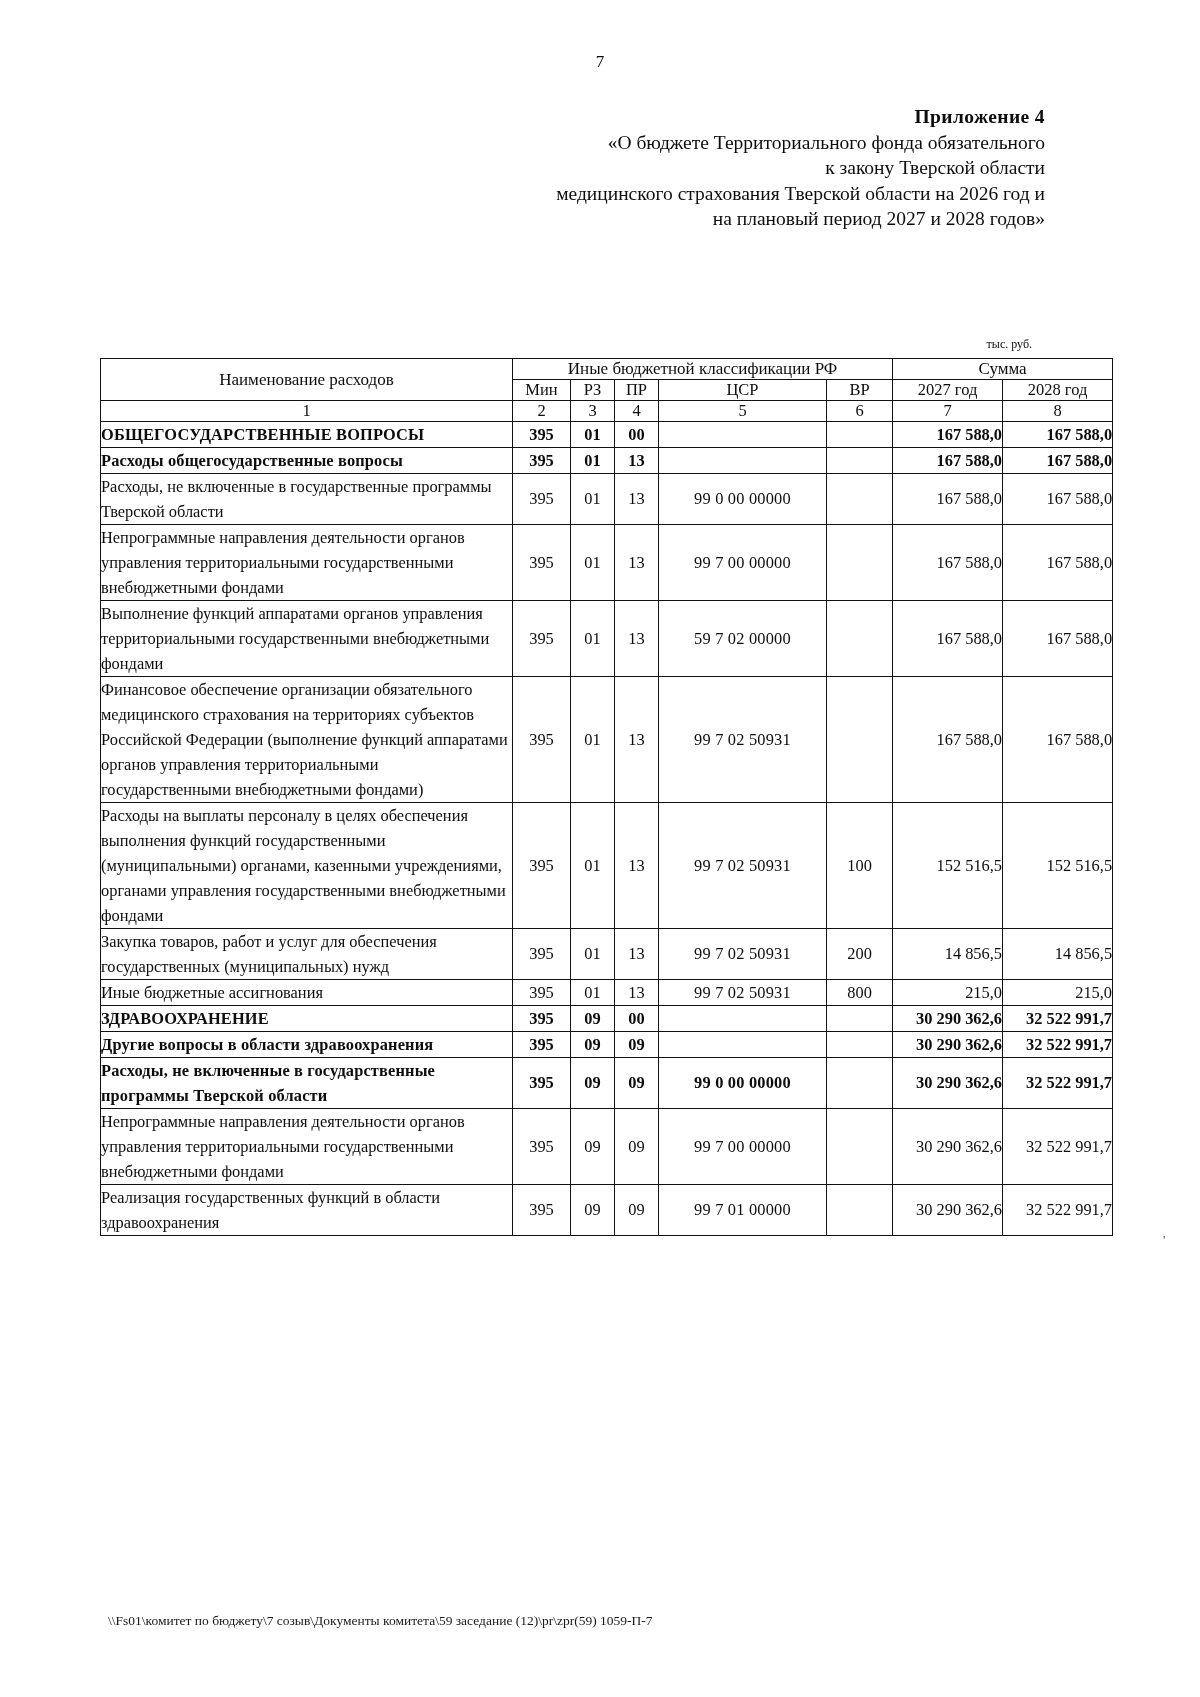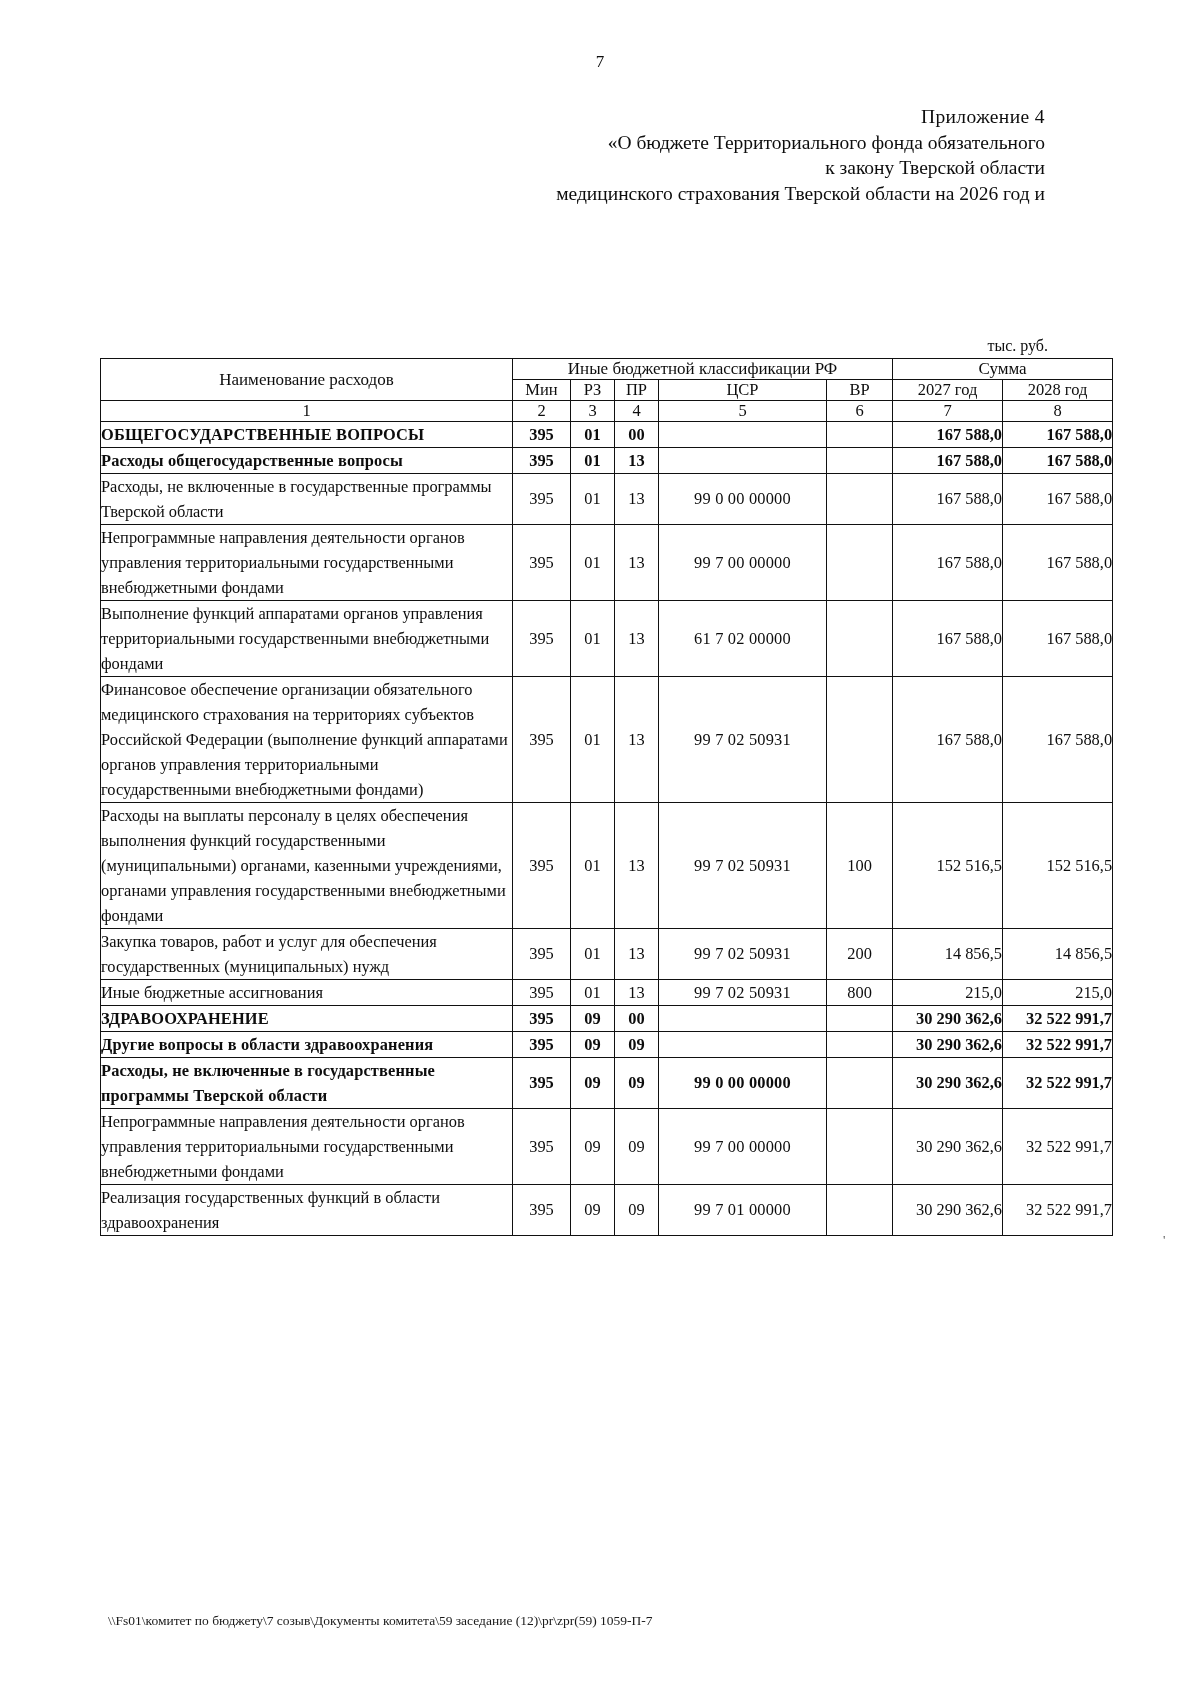--- a/index.html
+++ b/index.html
@@ -33,40 +33,40 @@
   .appendix-block {
     position: absolute;
     top: 104px;
     right: 155px;
     width: 640px;
     text-align: right;
     font-size: 19.5px;
     line-height: 25.5px;
   }
   .appendix-title {
-    font-weight: normal;
+    font-weight: bold;
     letter-spacing: 0.4px;
   }
   
   .doc-title {
     position: absolute;
     top: 252px;
     left: 100px;
     width: 1000px;
     text-align: center;
     font-weight: bold;
     font-size: 20.5px;
     line-height: 30px;
   }
   
   .units {
     position: absolute;
     top: 337px;
-    right: 152px;
-    font-size: 16px;
+    right: 168px;
+    font-size: 12px;
   }
   
   .tbl-wrap {
     position: absolute;
     top: 358px;
     left: 100px;
     width: 952px;
   }
   table.budget {
     border-collapse: collapse;
@@ -155,20 +155,21 @@
 
 <div class="page">
 
   <div class="page-number">7</div>
 
   <div class="appendix-block">
     <div class="appendix-title">Приложение  4</div>
     <div>«О бюджете Территориального фонда обязательного</div>
     <div>к  закону Тверской области</div>
     <div>медицинского страхования Тверской области на 2026 год и</div>
+    <div>на плановый период 2027 и 2028 годов»</div>
   </div>
 
 
   <div class="units">тыс. руб.</div>
 
   <div class="tbl-wrap">
     <table class="budget">
       <colgroup>
         <col class="w-name">
           <col class="w-min">
@@ -244,21 +245,21 @@
             <td class="c-csr">99 7 00 00000</td>
             <td class="c-code"></td>
             <td class="c-sum">167 588,0</td>
             <td class="c-sum">167 588,0</td>
           </tr>
           <tr>
             <td class="c-name">Выполнение функций аппаратами органов управления территориальными государственными внебюджетными фондами</td>
             <td class="c-code">395</td>
             <td class="c-code">01</td>
             <td class="c-code">13</td>
-            <td class="c-csr">61 7 02 00000</td>
+            <td class="c-csr">59 7 02 00000</td>
             <td class="c-code"></td>
             <td class="c-sum">167 588,0</td>
             <td class="c-sum">167 588,0</td>
           </tr>
           <tr>
             <td class="c-name">Финансовое обеспечение организации обязательного медицинского страхования на территориях субъектов Российской Федерации (выполнение функций аппаратами органов управления территориальными государственными внебюджетными фондами)</td>
             <td class="c-code">395</td>
             <td class="c-code">01</td>
             <td class="c-code">13</td>
             <td class="c-csr">99 7 02 50931</td>

